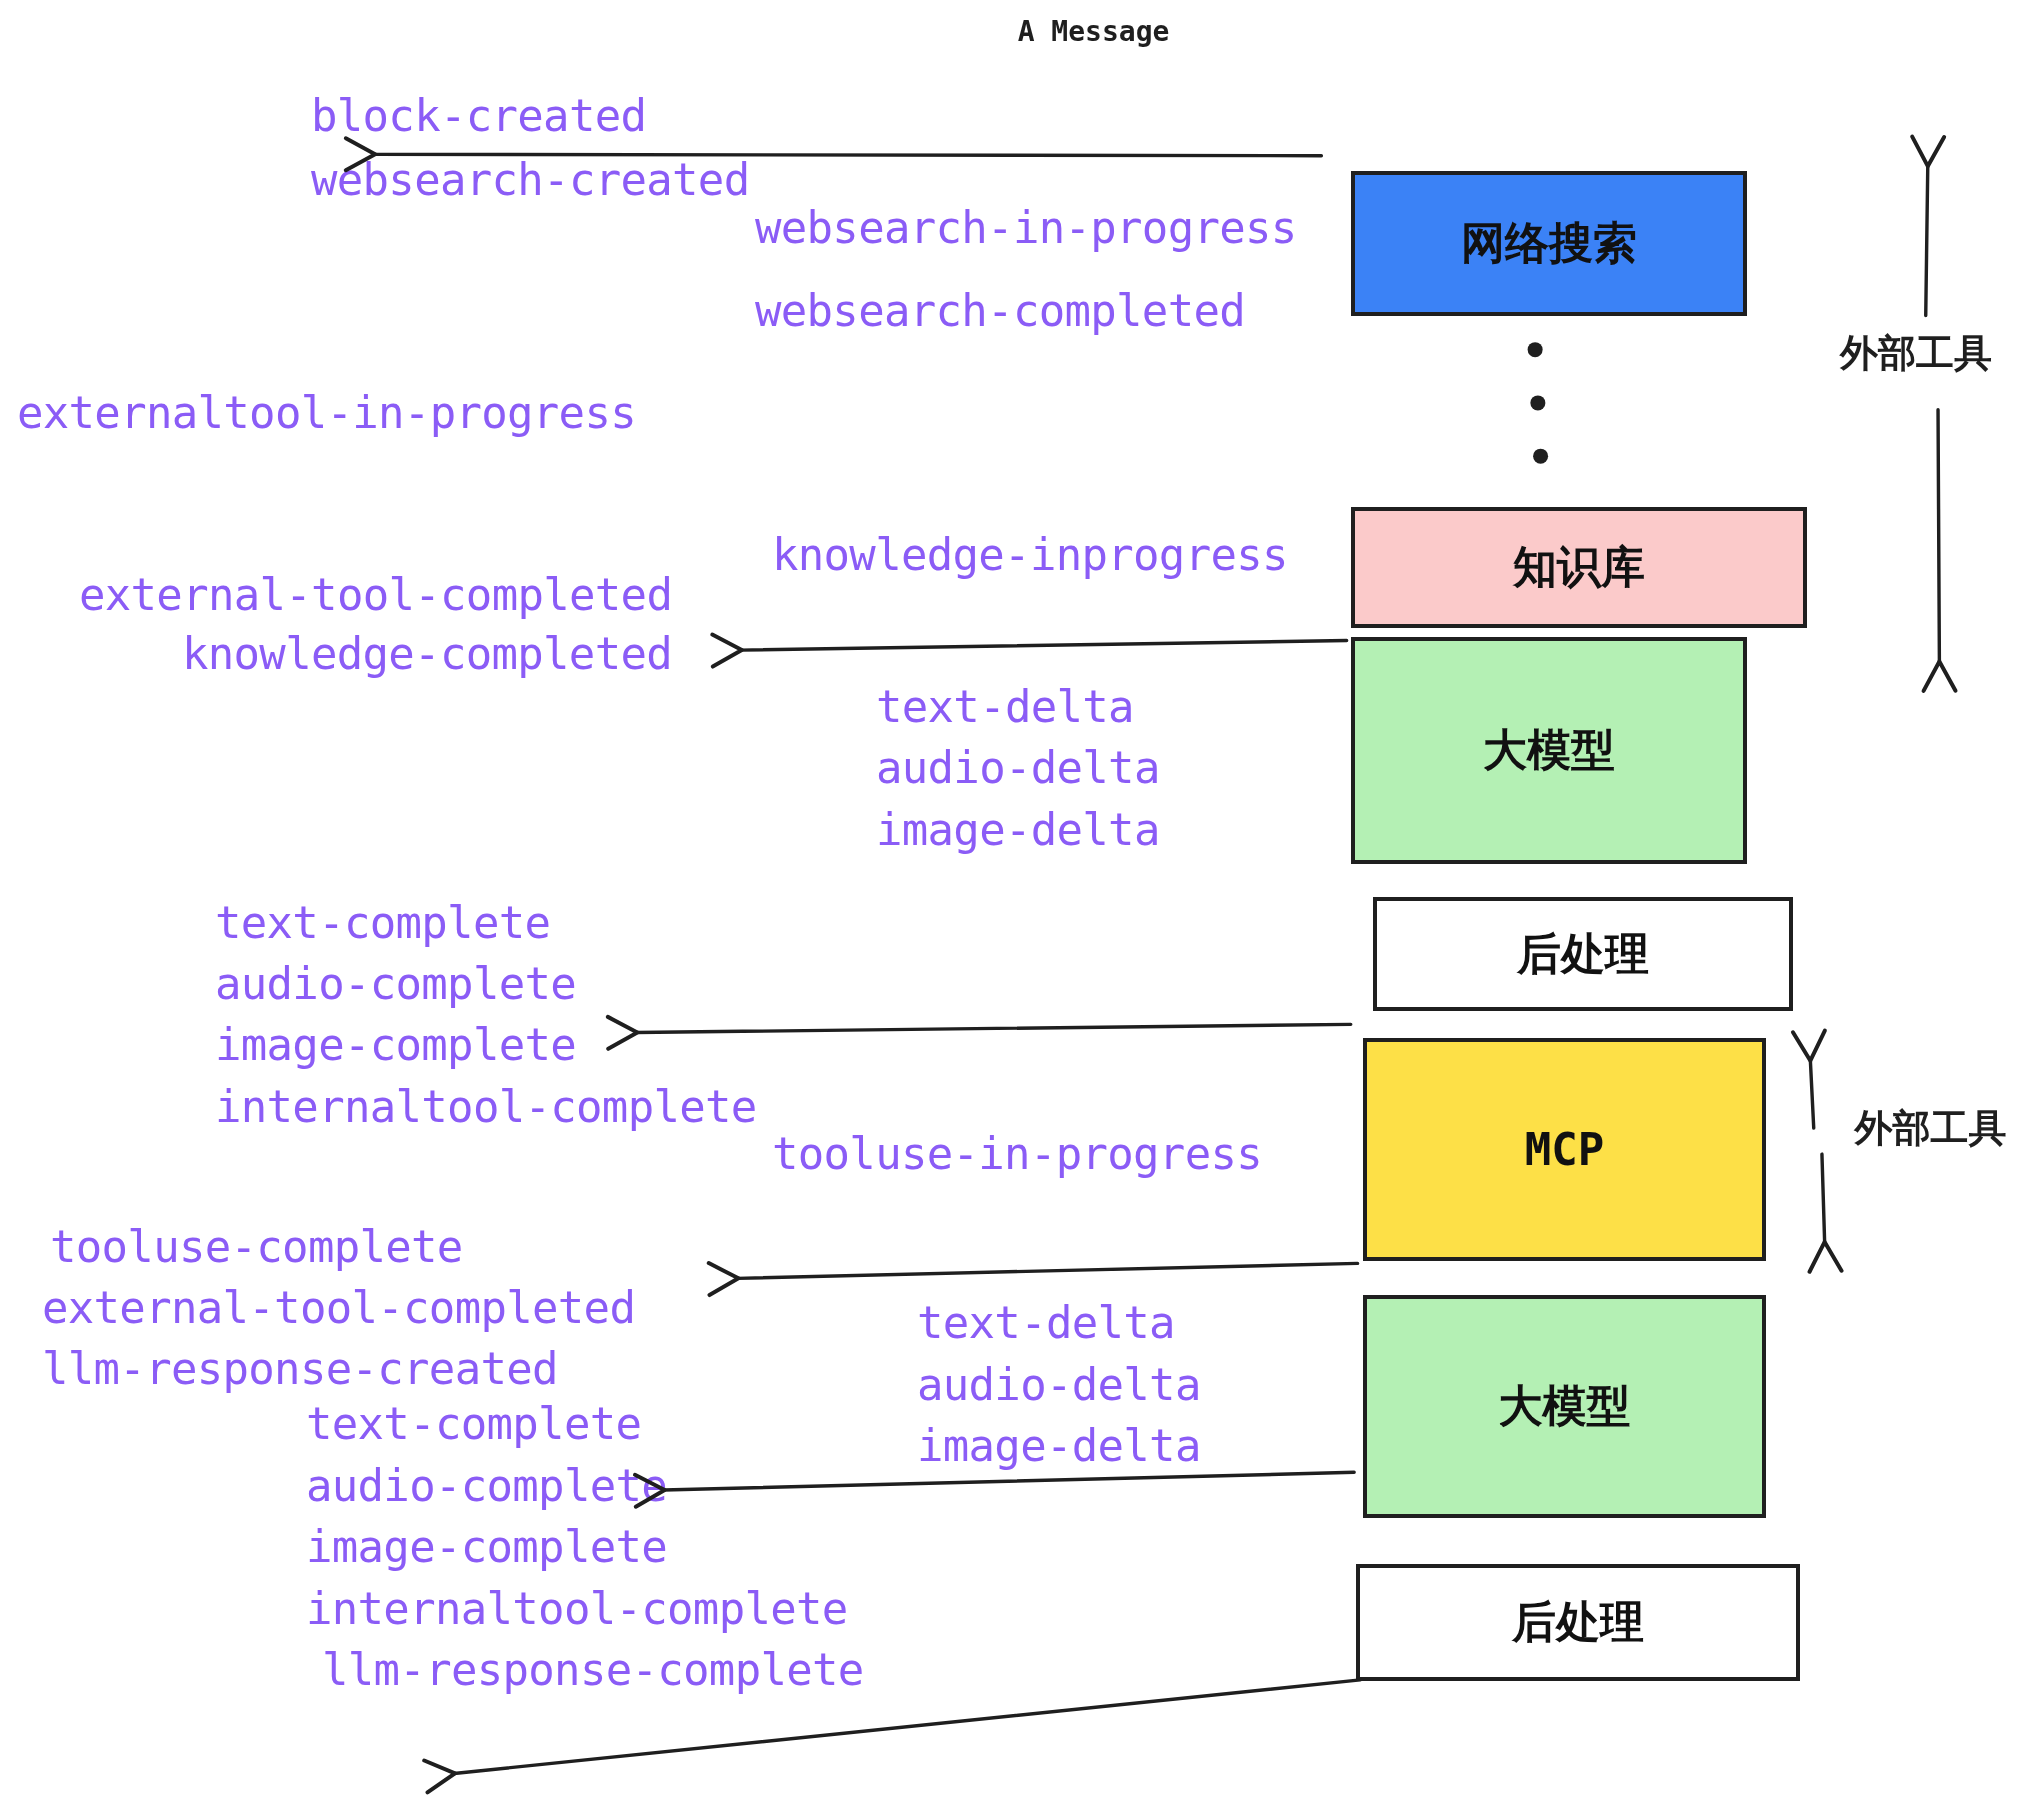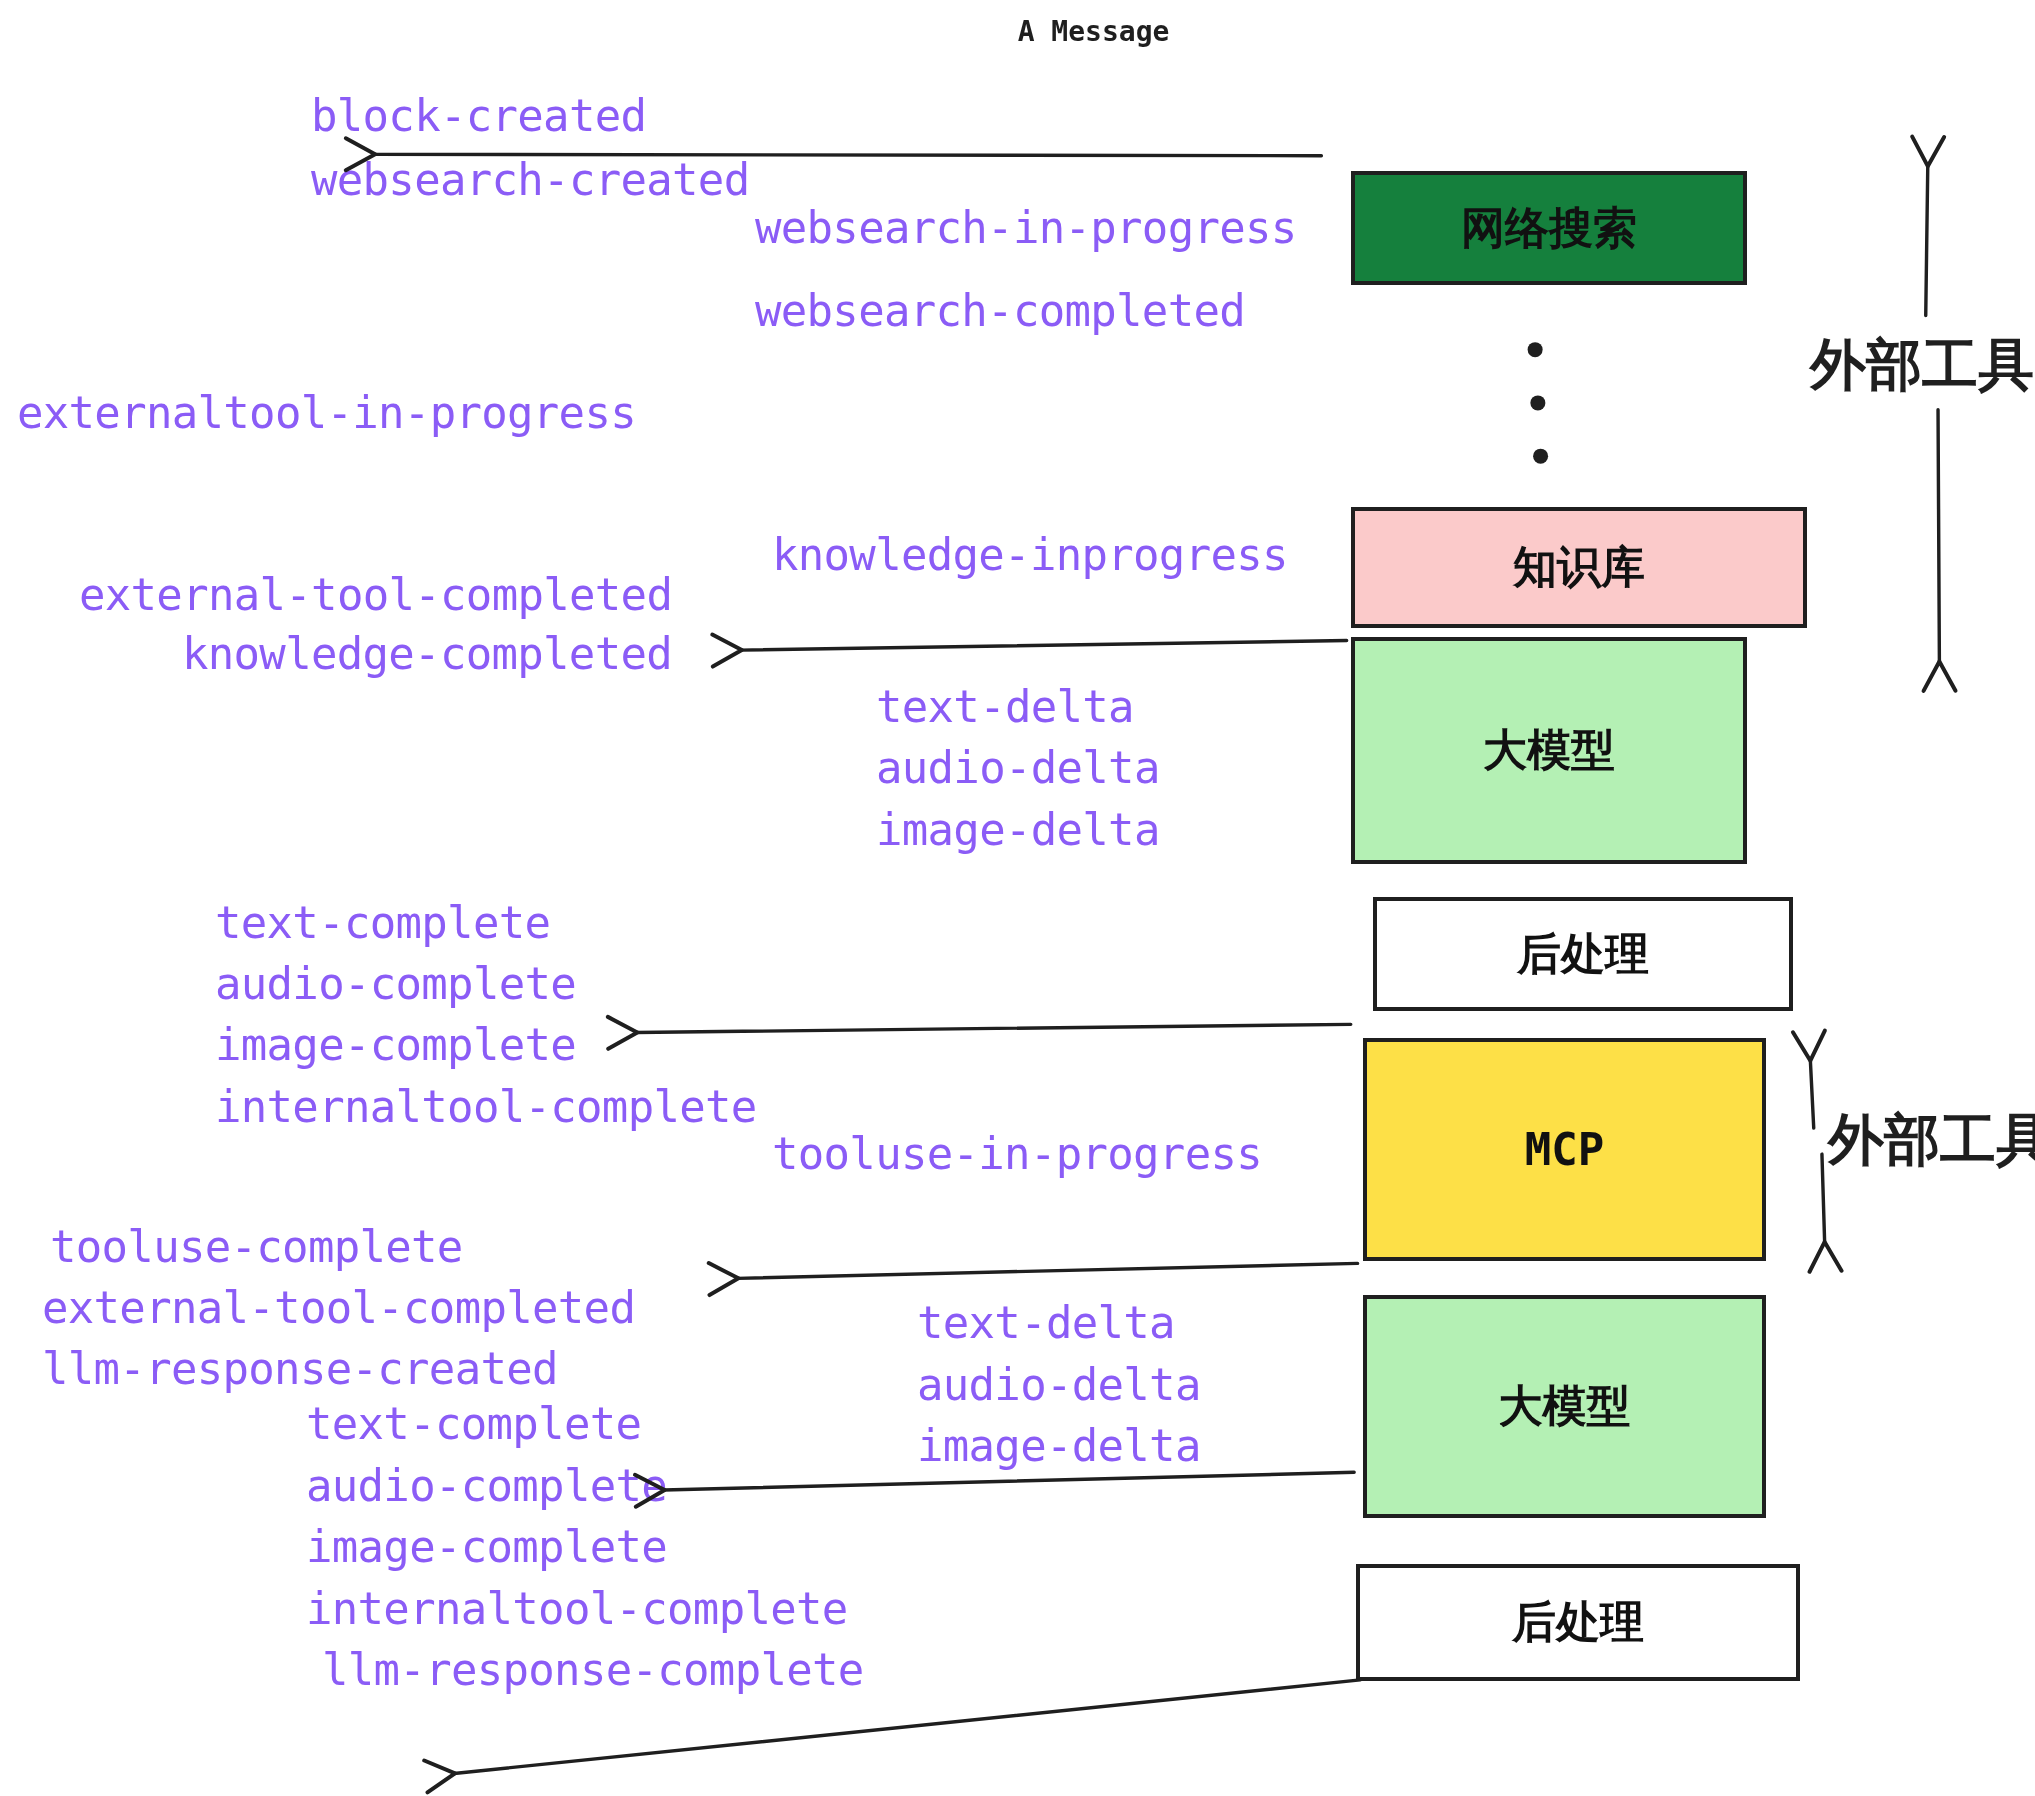--- a/index.html
+++ b/index.html
@@ -40,21 +40,21 @@
     color:#111;
     white-space:nowrap;
   }
   .box .label.mono{
     font-family:"DejaVu Sans Mono", monospace;
     font-weight:bold;
   }
   .annotation{
     position:absolute;
     font-family:"DejaVu Sans", "Liberation Sans", sans-serif;
-    font-size:56px;
+    font-size:38px;
     font-weight:600;
     white-space:nowrap;
     color:#1f1f1f;
   }
   svg.overlay{
     position:absolute;left:0;top:0;
     pointer-events:none;
   }
 </style>
 </head>
@@ -92,21 +92,21 @@
   <div class="event" style="left:917px;top:1361px;">audio-delta</div>
   <div class="event" style="left:917px;top:1422px;">image-delta</div>
 
   <div class="event" style="left:306px;top:1400px;">text-complete</div>
   <div class="event" style="left:306px;top:1462px;">audio-complete</div>
   <div class="event" style="left:306px;top:1523px;">image-complete</div>
   <div class="event" style="left:306px;top:1585px;">internaltool-complete</div>
   <div class="event" style="left:306px;top:1646px;margin-left:16px;">llm-response-complete</div>
 
 
-  <div class="box" style="left:1351px;top:171px;width:396px;height:114px;background:#15803d;">
+  <div class="box" style="left:1351px;top:171px;width:396px;height:145px;background:#3b82f6;">
     <span class="label">网络搜索</span>
   </div>
 
   <div class="box" style="left:1351px;top:507px;width:456px;height:121px;background:#FBCACA;">
     <span class="label">知识库</span>
   </div>
 
   <div class="box" style="left:1351px;top:637px;width:396px;height:227px;background:#B4F0B4;">
     <span class="label">大模型</span>
   </div>

